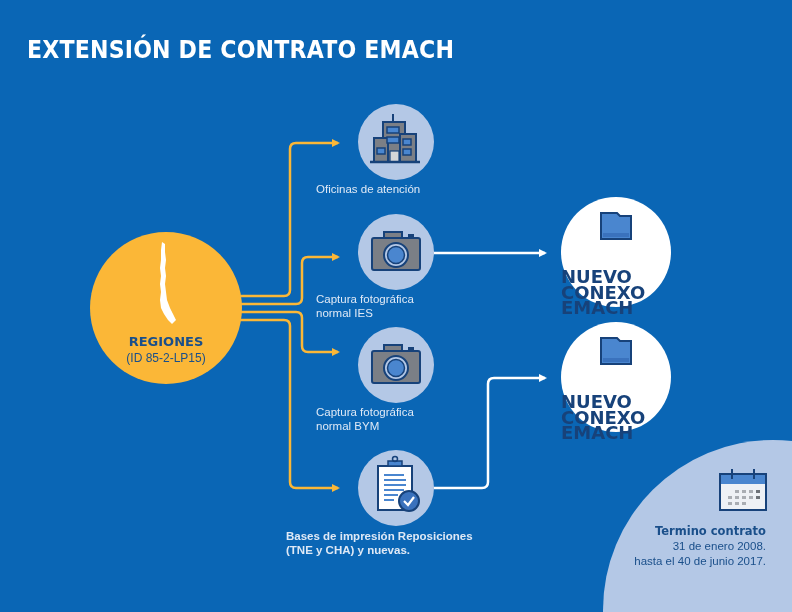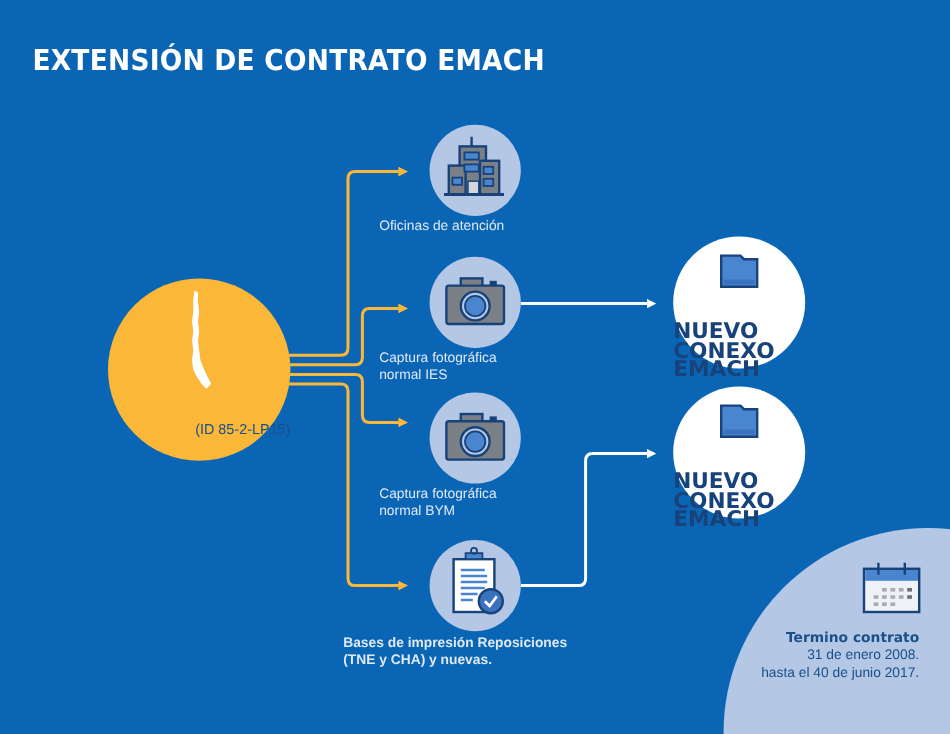--- a/index.html
+++ b/index.html
@@ -22,21 +22,21 @@
   }
   .regions {
     position: absolute; left: 90px; top: 232px; width: 152px; height: 152px;
     border-radius: 50%; background: #fbb737;
   }
   .regions .map { position: absolute; left: 56px; top: 6px; }
   .regions .lbl {
     position: absolute; left: 0; width: 100%; text-align: center; color: #1a4f8a;
   }
   .regions .lbl.main { top: 102px; font-weight: bold; font-size: 13px; font-family: "DejaVu Sans", sans-serif; }
-  .regions .lbl.sub { top: 119px; font-size: 12px; text-align: right; }
+  .regions .lbl.sub { top: 119px; font-size: 12px; }
   .node {
     position: absolute; width: 76px; height: 76px; border-radius: 50%; background: #b4c8e6;
   }
   .node svg { position: absolute; left: 0; top: 0; }
   .node-label {
     position: absolute; text-align: left; color: #dfe9f6; font-size: 11.5px; line-height: 14px;
     white-space: pre-line;
   }
   .target {
     position: absolute; width: 110px; height: 110px; border-radius: 50%; background: #ffffff;
@@ -79,20 +79,21 @@
   <g fill="none" stroke="#ffffff" stroke-width="2.5">
     <path d="M434,253 L545,253" marker-end="url(#aw)"></path>
     <path d="M434,488 L482,488 Q488,488 488,482 L488,384 Q488,378 494,378 L545,378" marker-end="url(#aw)"></path>
   </g>
 </svg>
 
 <div class="regions">
   <svg class="map" width="36" height="90" viewBox="0 0 36 90">
     <path d="M16,4 L19,6 L19,14 L20,22 L19,30 L20,38 L19,46 L20,54 L21,62 L24,70 L27,76 L30,82 L26,86 L22,82 L18,76 L15,70 L14,62 L15,54 L14,46 L15,38 L14,30 L15,22 L15,12 Z" fill="#ffffff"></path>
   </svg>
+  <div class="lbl main">REGIONES</div>
   <div class="lbl sub">(ID 85-2-LP15)</div>
 </div>
 
 <div class="node" style="left:358px; top:104px;">
   <svg width="76" height="76" viewBox="0 0 76 76">
     <line x1="35" y1="10" x2="35" y2="18" stroke="#17427a" stroke-width="2"></line>
     <rect x="25" y="18" width="22" height="40" fill="#7b7f86" stroke="#17427a" stroke-width="2"></rect>
     <rect x="16" y="34" width="14" height="24" fill="#7b7f86" stroke="#17427a" stroke-width="2"></rect>
     <rect x="42" y="30" width="16" height="28" fill="#7b7f86" stroke="#17427a" stroke-width="2"></rect>
     <rect x="29" y="23" width="12" height="6" fill="#4a86cf" stroke="#17427a" stroke-width="1.5"></rect>

